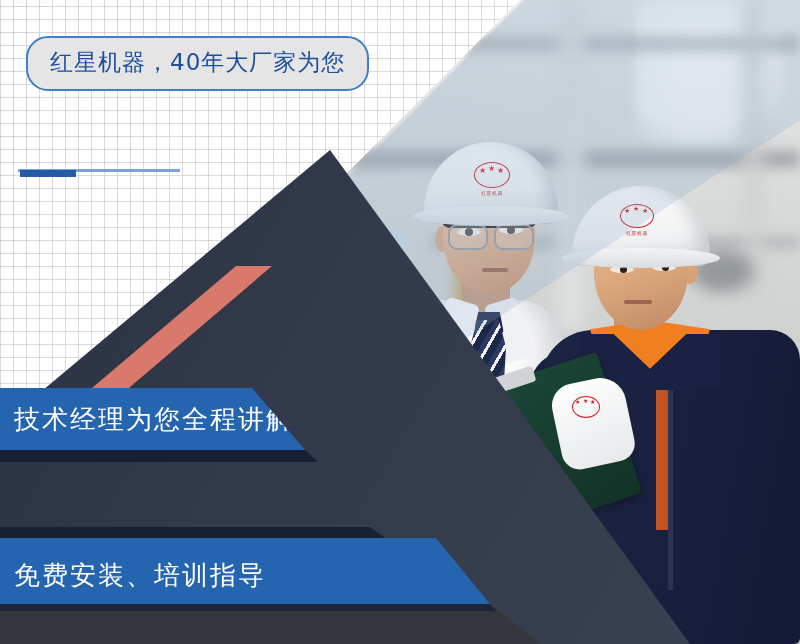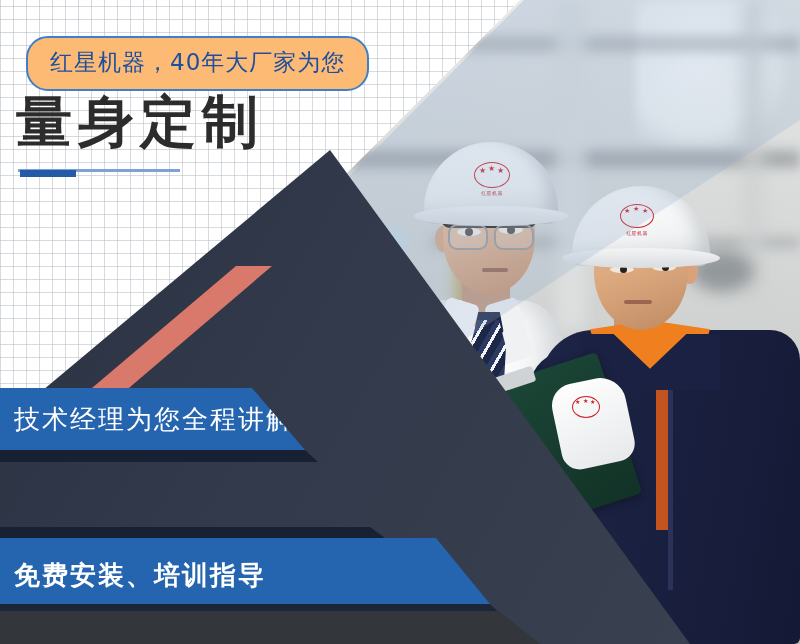--- a/index.html
+++ b/index.html
@@ -223,21 +223,21 @@
   .stripe{
     position:absolute;left:0;top:150px;width:690px;height:494px;
     background:#d9796b;
     clip-path:polygon(66px 260px,236px 116px,272px 116px,96px 266px);
   }
 
   
   .badge-pill{
     position:absolute;left:26px;top:36px;
     padding:9px 22px 11px 22px;
-    background:#fdba74;
+    background:#e5e5e5;
     border:2px solid #3f7fc9;
     border-radius:22px;
     color:#1c4f9e;
     font-size:23px;
     font-weight:400;
     letter-spacing:1px;
     white-space:nowrap;
   }
   .headline{
     position:absolute;left:16px;top:94px;
@@ -257,21 +257,21 @@
     background:#2564ae;
     display:flex;align-items:center;
     color:#ffffff;
     font-size:26px;
     letter-spacing:2px;
     white-space:nowrap;
   }
   .feat span{padding-left:14px;}
   .feat-1{top:388px;width:305px;height:62px;clip-path:polygon(0 0,252px 0,305px 62px,0 62px);}
   .feat-2{top:462px;width:370px;height:65px;clip-path:polygon(0 0,316px 0,370px 65px,0 65px);}
-  .feat-3{top:538px;width:490px;height:74px;clip-path:polygon(0 0,436px 0,490px 66px,0 66px);font-weight:bold;}
+  .feat-3{top:538px;width:490px;height:74px;clip-path:polygon(0 0,436px 0,490px 66px,0 66px);}
 
   .gap{position:absolute;left:0;background:#172133;}
   .gap-1{top:450px;width:318px;height:12px;clip-path:polygon(0 0,305px 0,318px 12px,0 12px);}
   .gap-2{top:527px;width:385px;height:11px;clip-path:polygon(0 0,370px 0,385px 11px,0 11px);}
   .bottomband{position:absolute;left:0;top:604px;width:560px;height:40px;background:#33363a;clip-path:polygon(0 0,490px 0,540px 40px,0 40px);}
   .bottomband-dark{position:absolute;left:0;top:604px;width:560px;height:7px;background:#1b2638;clip-path:polygon(0 0,490px 0,497px 7px,0 7px);}
 </style>
 </head>
 <body>
 
@@ -385,21 +385,20 @@
 
   <div class="bluetint"></div>
 
   <div class="gridsheet"></div>
   <div class="gridveil"></div>
 
   <div class="wedge"></div>
   <div class="stripe"></div>
 
   <div class="badge-pill">红星机器，40年大厂家为您</div>
-  <div class="headline">量身定制</div>
   <div class="rule-light"></div>
   <div class="rule-dark"></div>
 
   <div class="feat feat-1">
     <span>技术经理为您全程讲解</span>
   </div>
   <div class="gap gap-1"></div>
 
   <div class="gap gap-2"></div>
 

